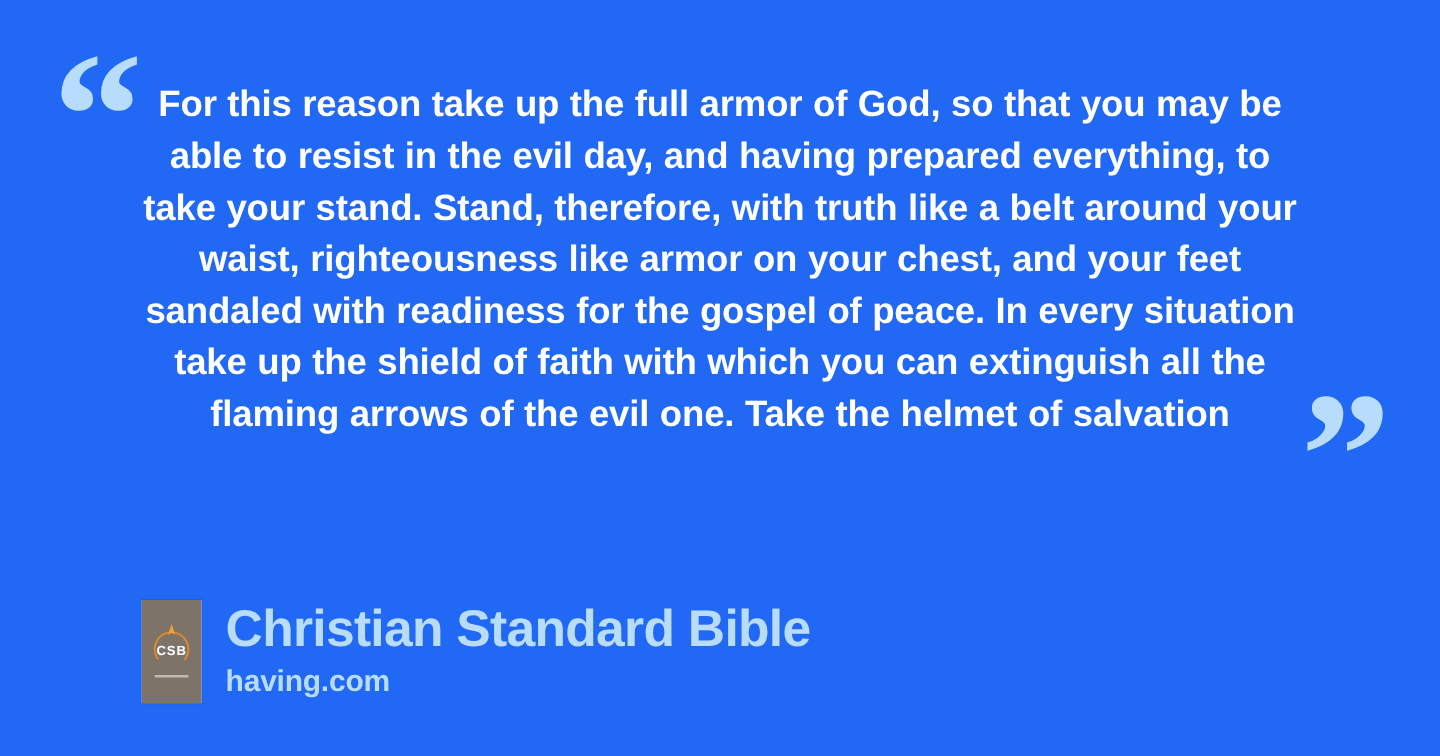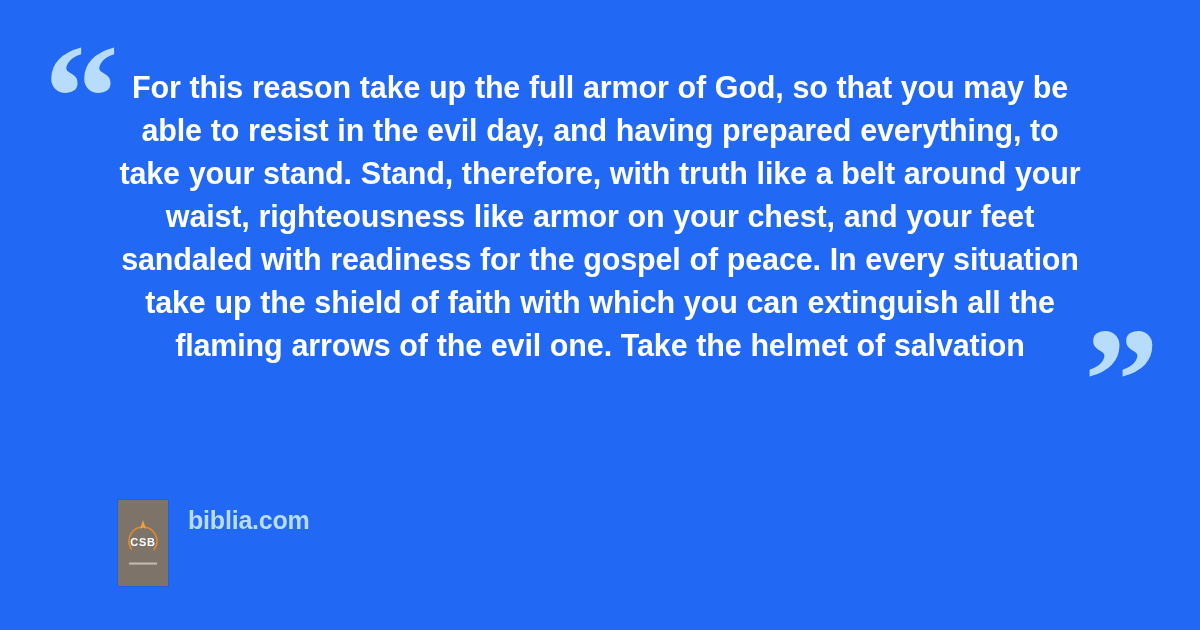--- a/index.html
+++ b/index.html
@@ -138,18 +138,19 @@
 
         <path d="M 25 20 L 28 29 L 25 27.2 L 22 29 Z" fill="#f0a23a"></path>
 
         <text x="25" y="45.5" fill="#ffffff" font-family="Liberation Sans, sans-serif" font-size="11" font-weight="700" letter-spacing="0.7" text-anchor="middle">CSB</text>
 
         <rect x="11" y="62.5" width="28" height="2.1" fill="#cfc6bb" opacity="0.85"></rect>
       </svg>
     </div>
 
     <div class="attribution-text">
-      <p class="source-site">biblia.com</p>
+      <p class="source-title">Christian Standard Bible</p>
+      <p class="source-site">having.com</p>
     </div>
 
   </div>
 
 </div>
 
 </body></html>

